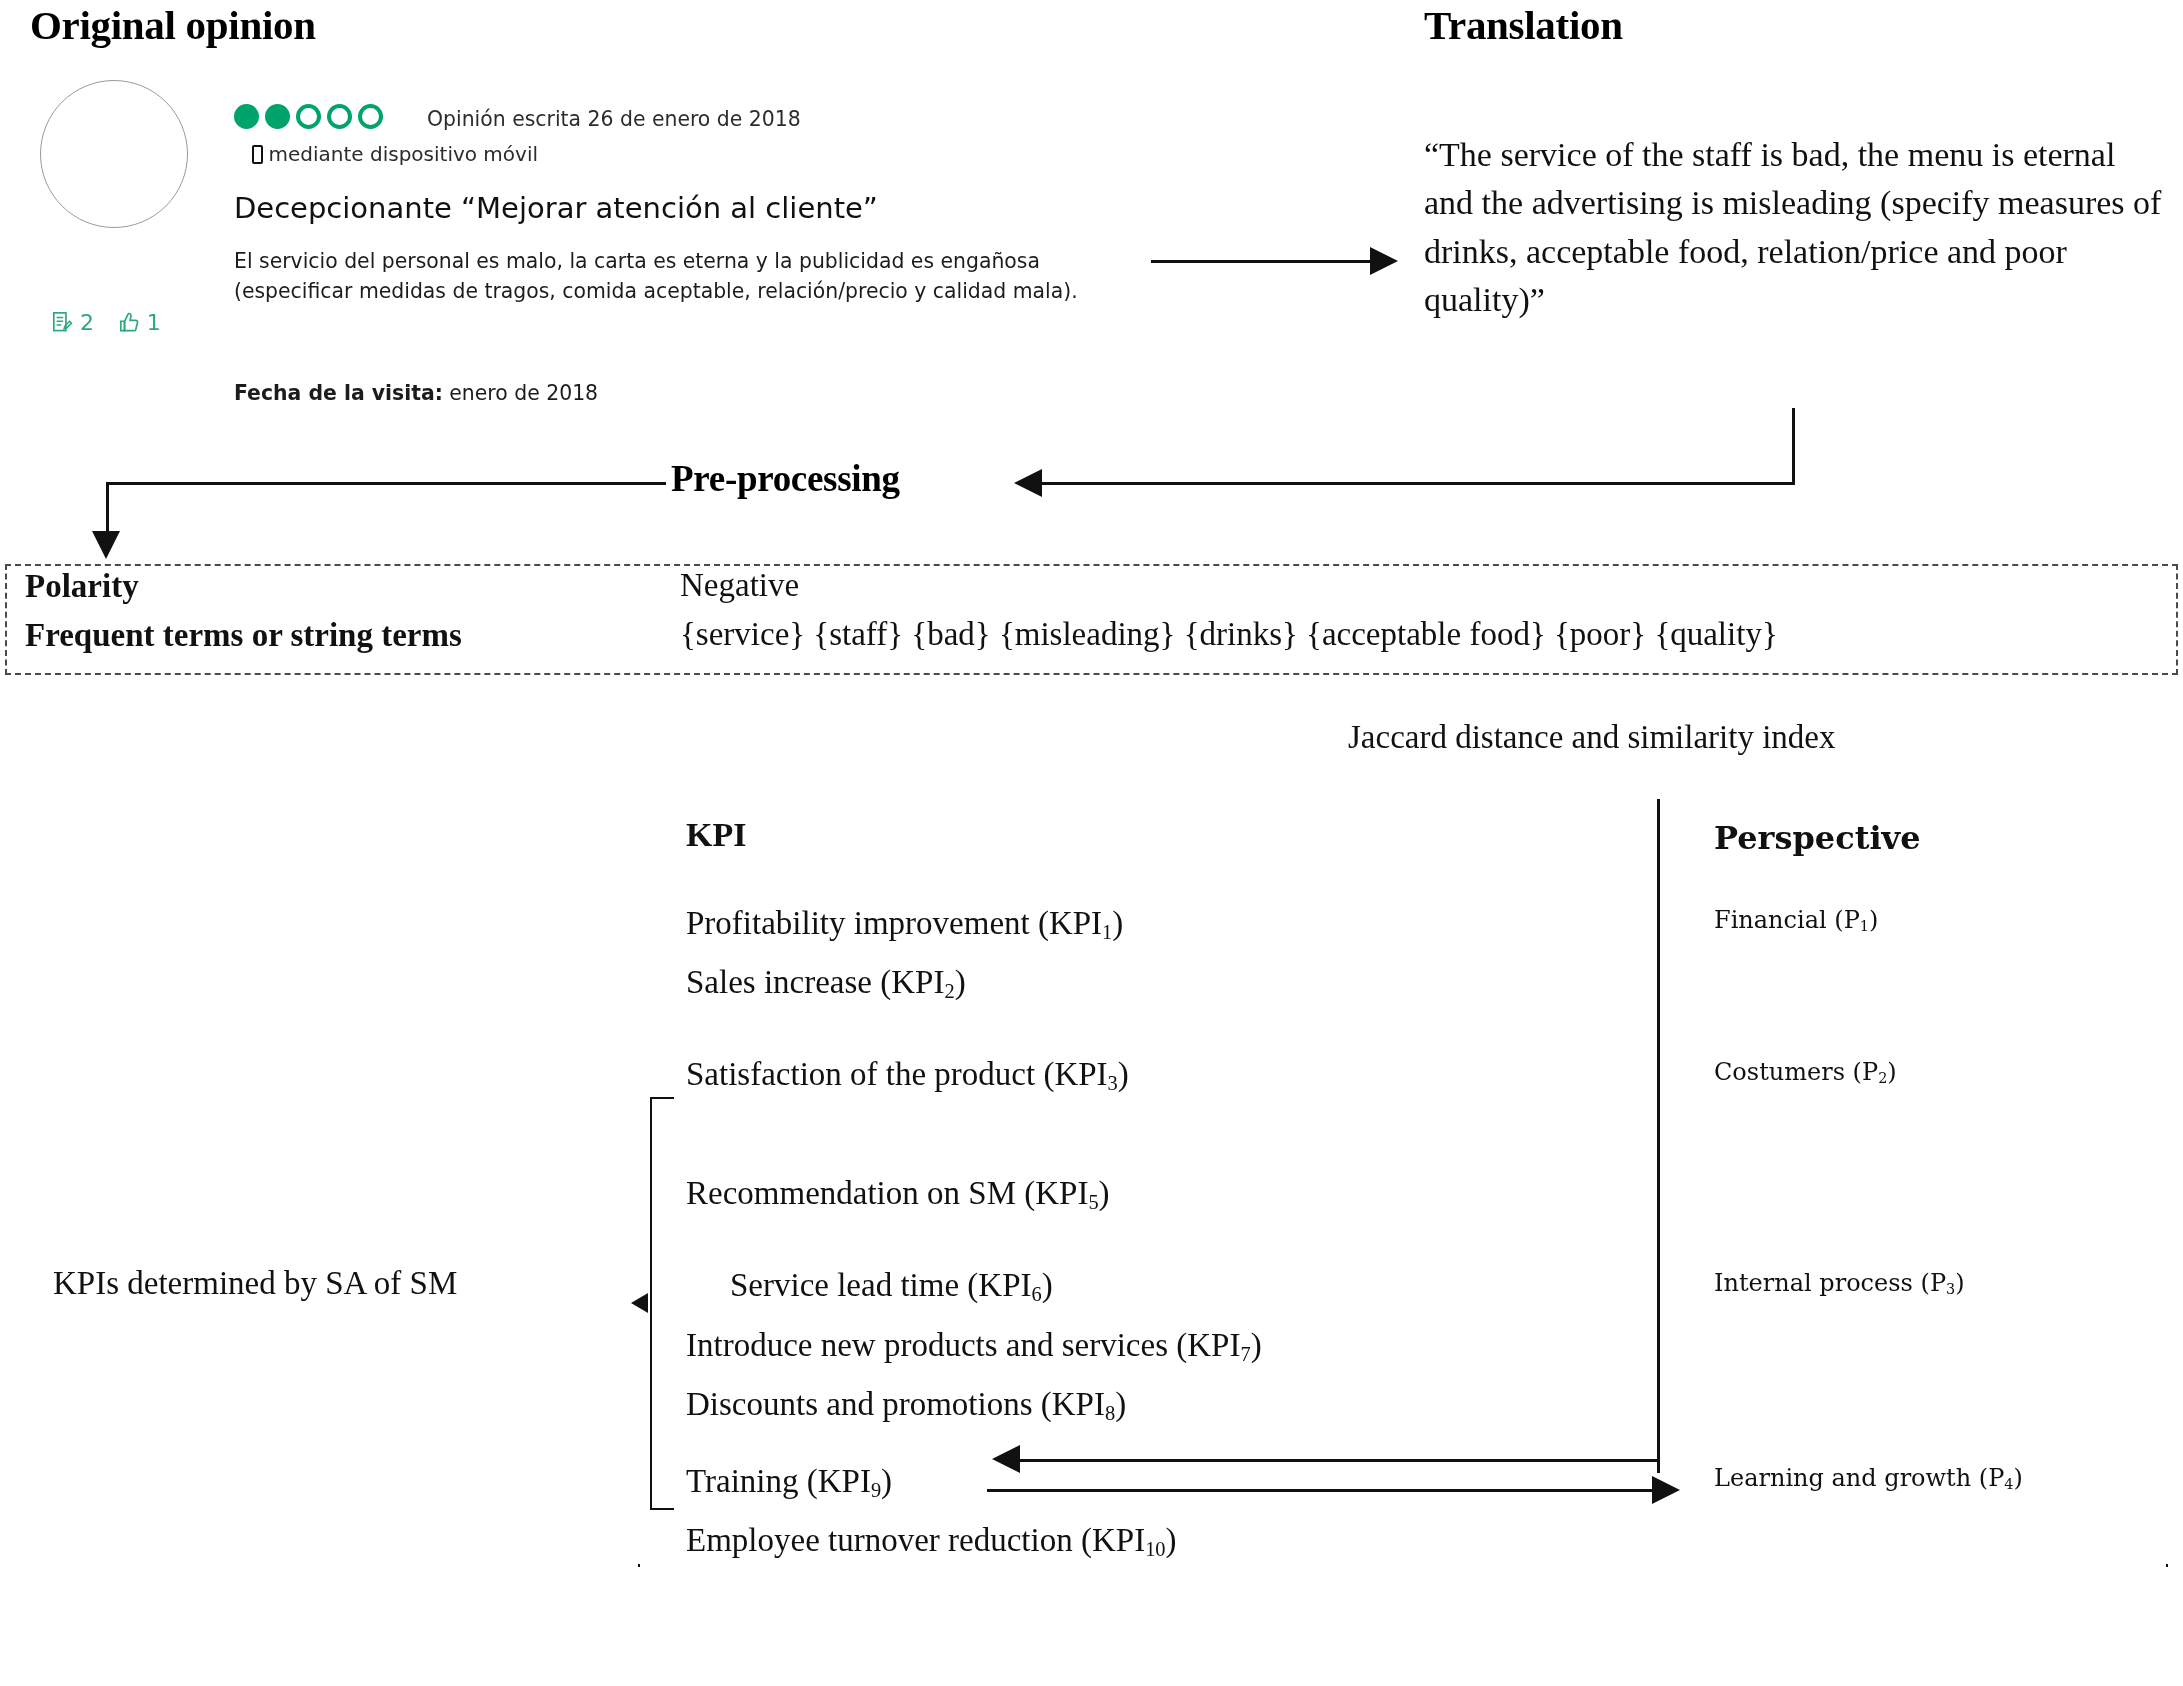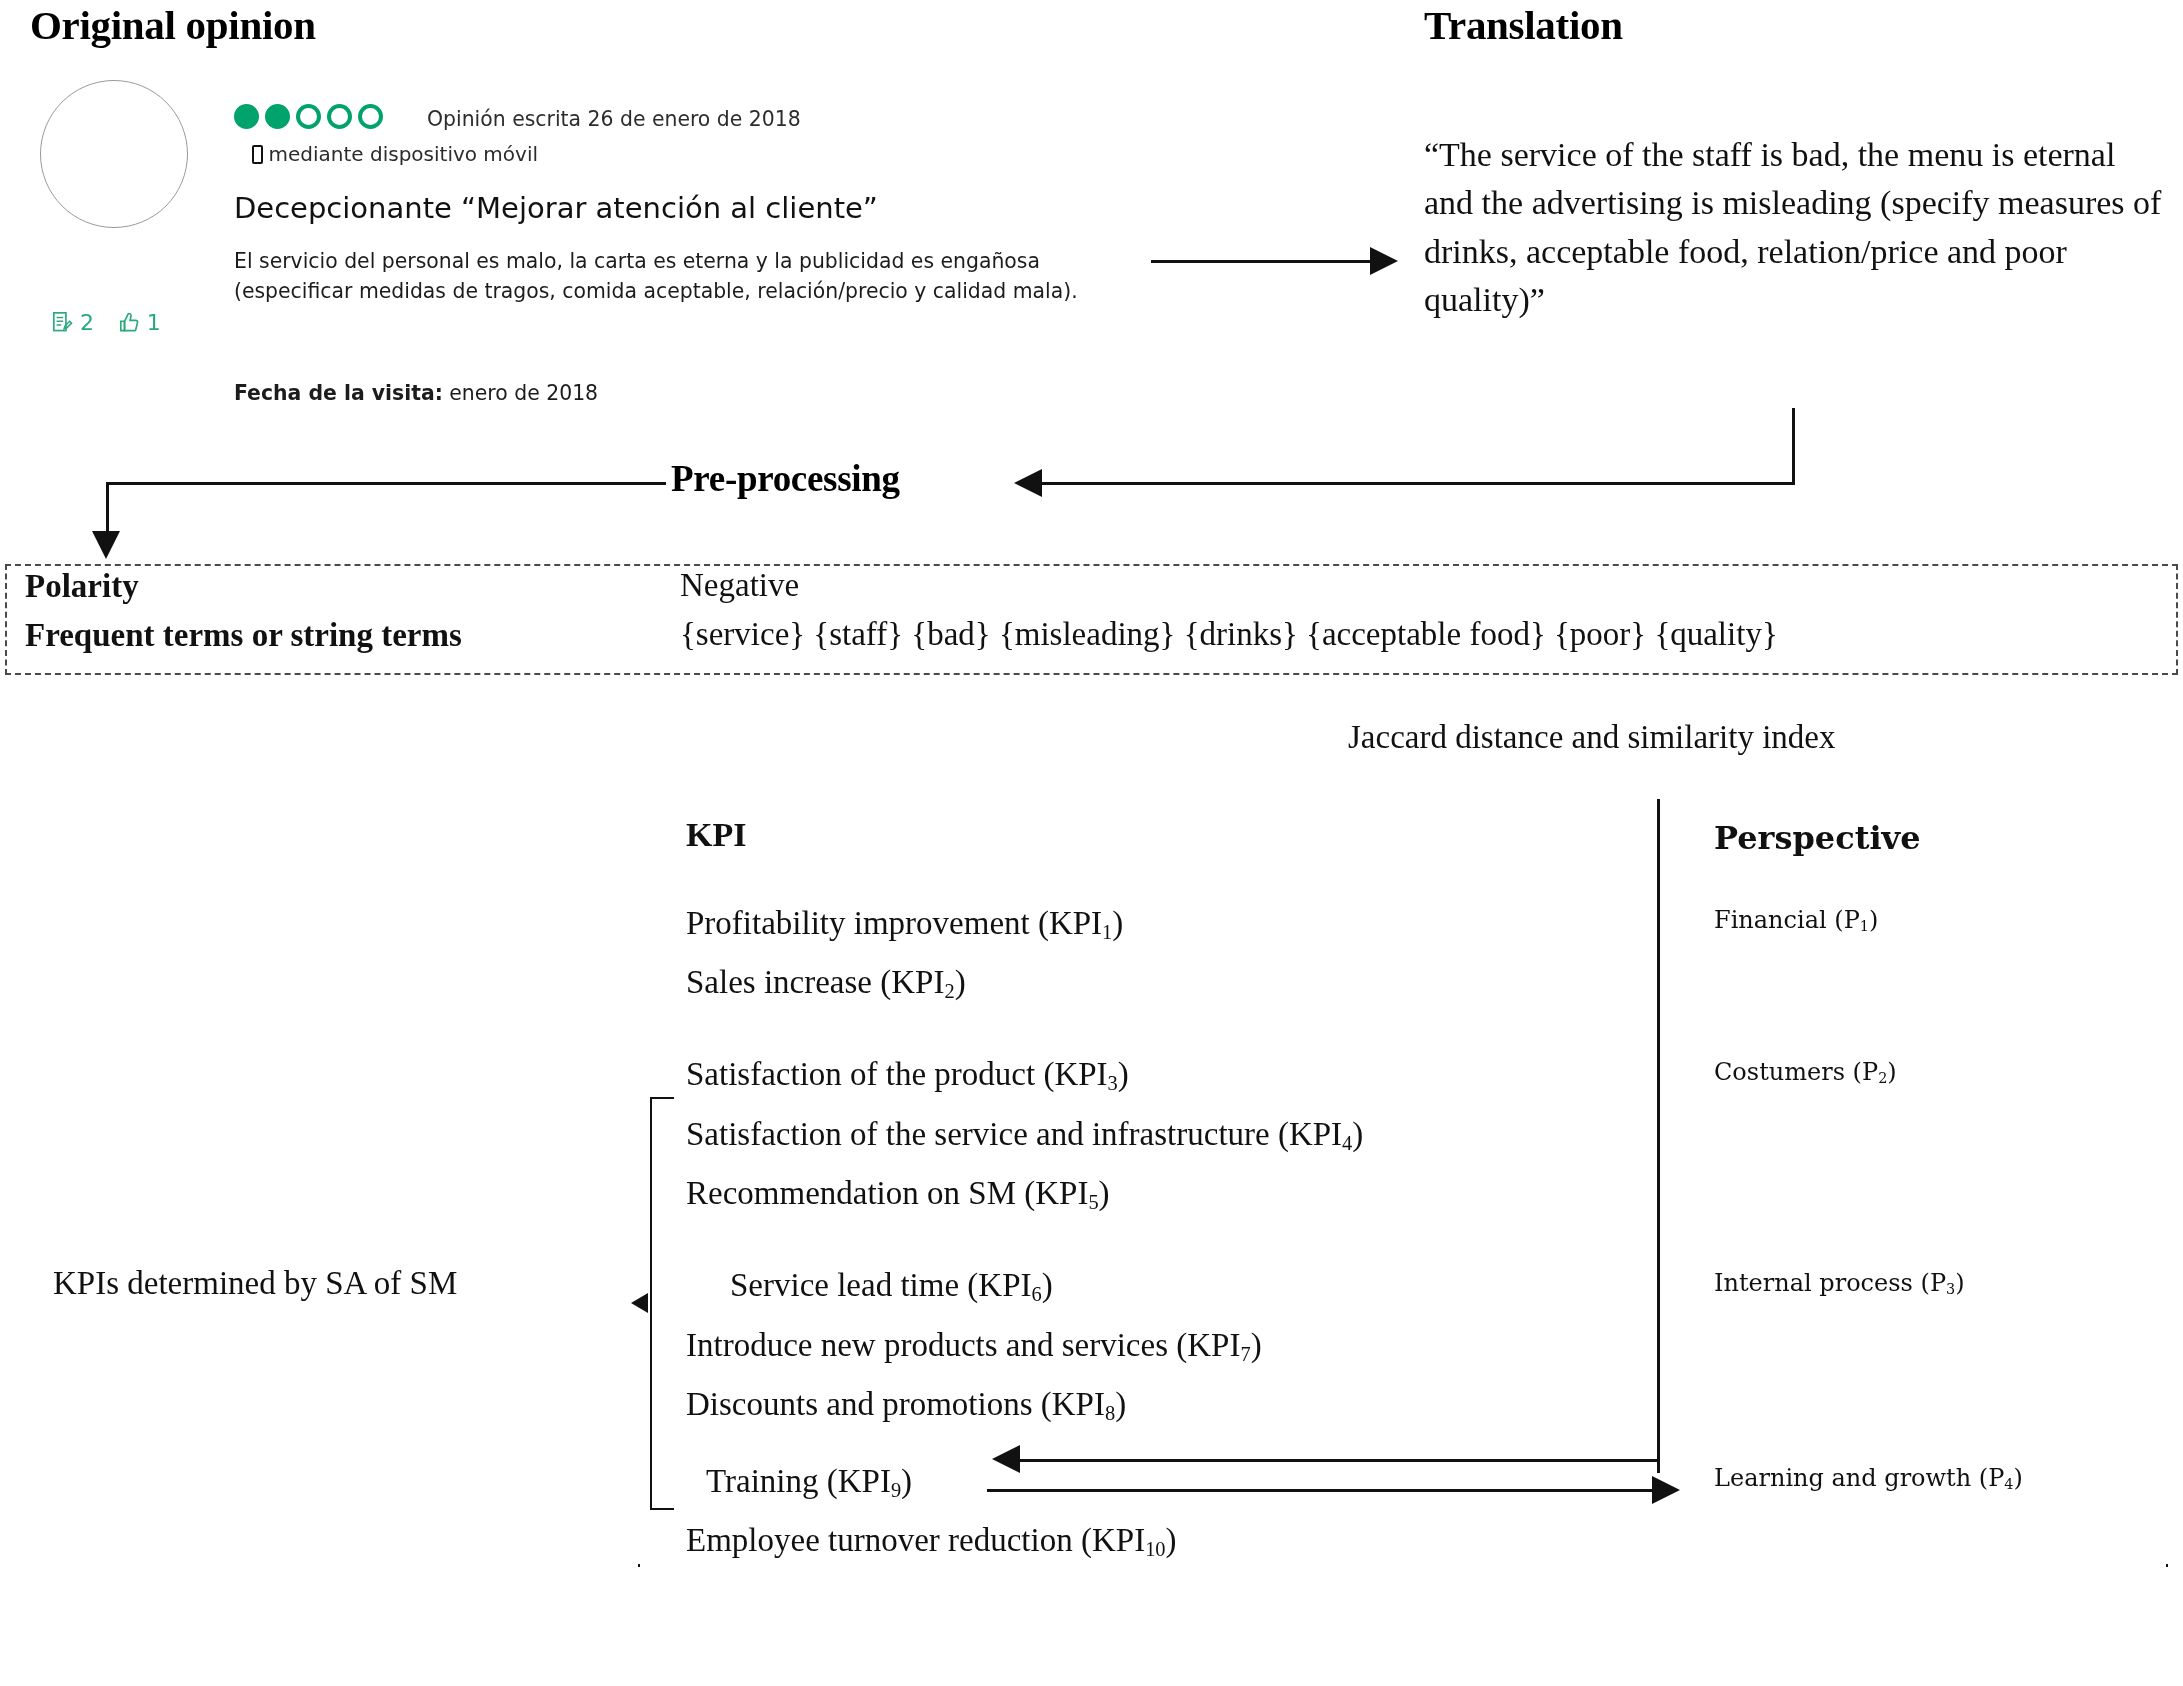--- a/index.html
+++ b/index.html
@@ -259,38 +259,35 @@
   <div class="abs dt" style="left:686px; top:905px;">
     <span>Profitability improvement (KPI</span><sub>1</sub><span>)</span>
   </div>
   <div class="abs dt" style="left:686px; top:964px;">
     <span>Sales increase (KPI</span><sub>2</sub><span>)</span>
   </div>
 
   <div class="abs dt" style="left:686px; top:1056px;">
     <span>Satisfaction of the product (KPI</span><sub>3</sub><span>)</span>
   </div>
-  <div class="abs dt" style="left:686px; top:1116px;">
-    <span>Satisfaction of the service and infrastructure (KPI</span><sub>4</sub><span>)</span>
-  </div>
   <div class="abs dt" style="left:686px; top:1175px;">
     <span>Recommendation on SM (KPI</span><sub>5</sub><span>)</span>
   </div>
 
   <div class="abs dt" style="left:686px; top:1267px;margin-left:44px;">
     <span>Service lead time (KPI</span><sub>6</sub><span>)</span>
   </div>
   <div class="abs dt" style="left:686px; top:1327px;">
     <span>Introduce new products and services (KPI</span><sub>7</sub><span>)</span>
   </div>
   <div class="abs dt" style="left:686px; top:1386px;">
     <span>Discounts and promotions (KPI</span><sub>8</sub><span>)</span>
   </div>
 
-  <div class="abs dt" style="left:686px; top:1463px;margin-left:20px;">
+  <div class="abs dt" style="left:686px; top:1463px;">
     <span>Training (KPI</span><sub>9</sub><span>)</span>
   </div>
   <div class="abs dt" style="left:686px; top:1522px;">
     <span>Employee turnover reduction (KPI</span><sub>10</sub><span>)</span>
   </div>
 
   <div class="abs persp" style="left:1714px; top:906px;">
     <span>Financial (P</span><sub>1</sub><span>)</span>
   </div>
   <div class="abs persp" style="left:1714px; top:1058px;">

